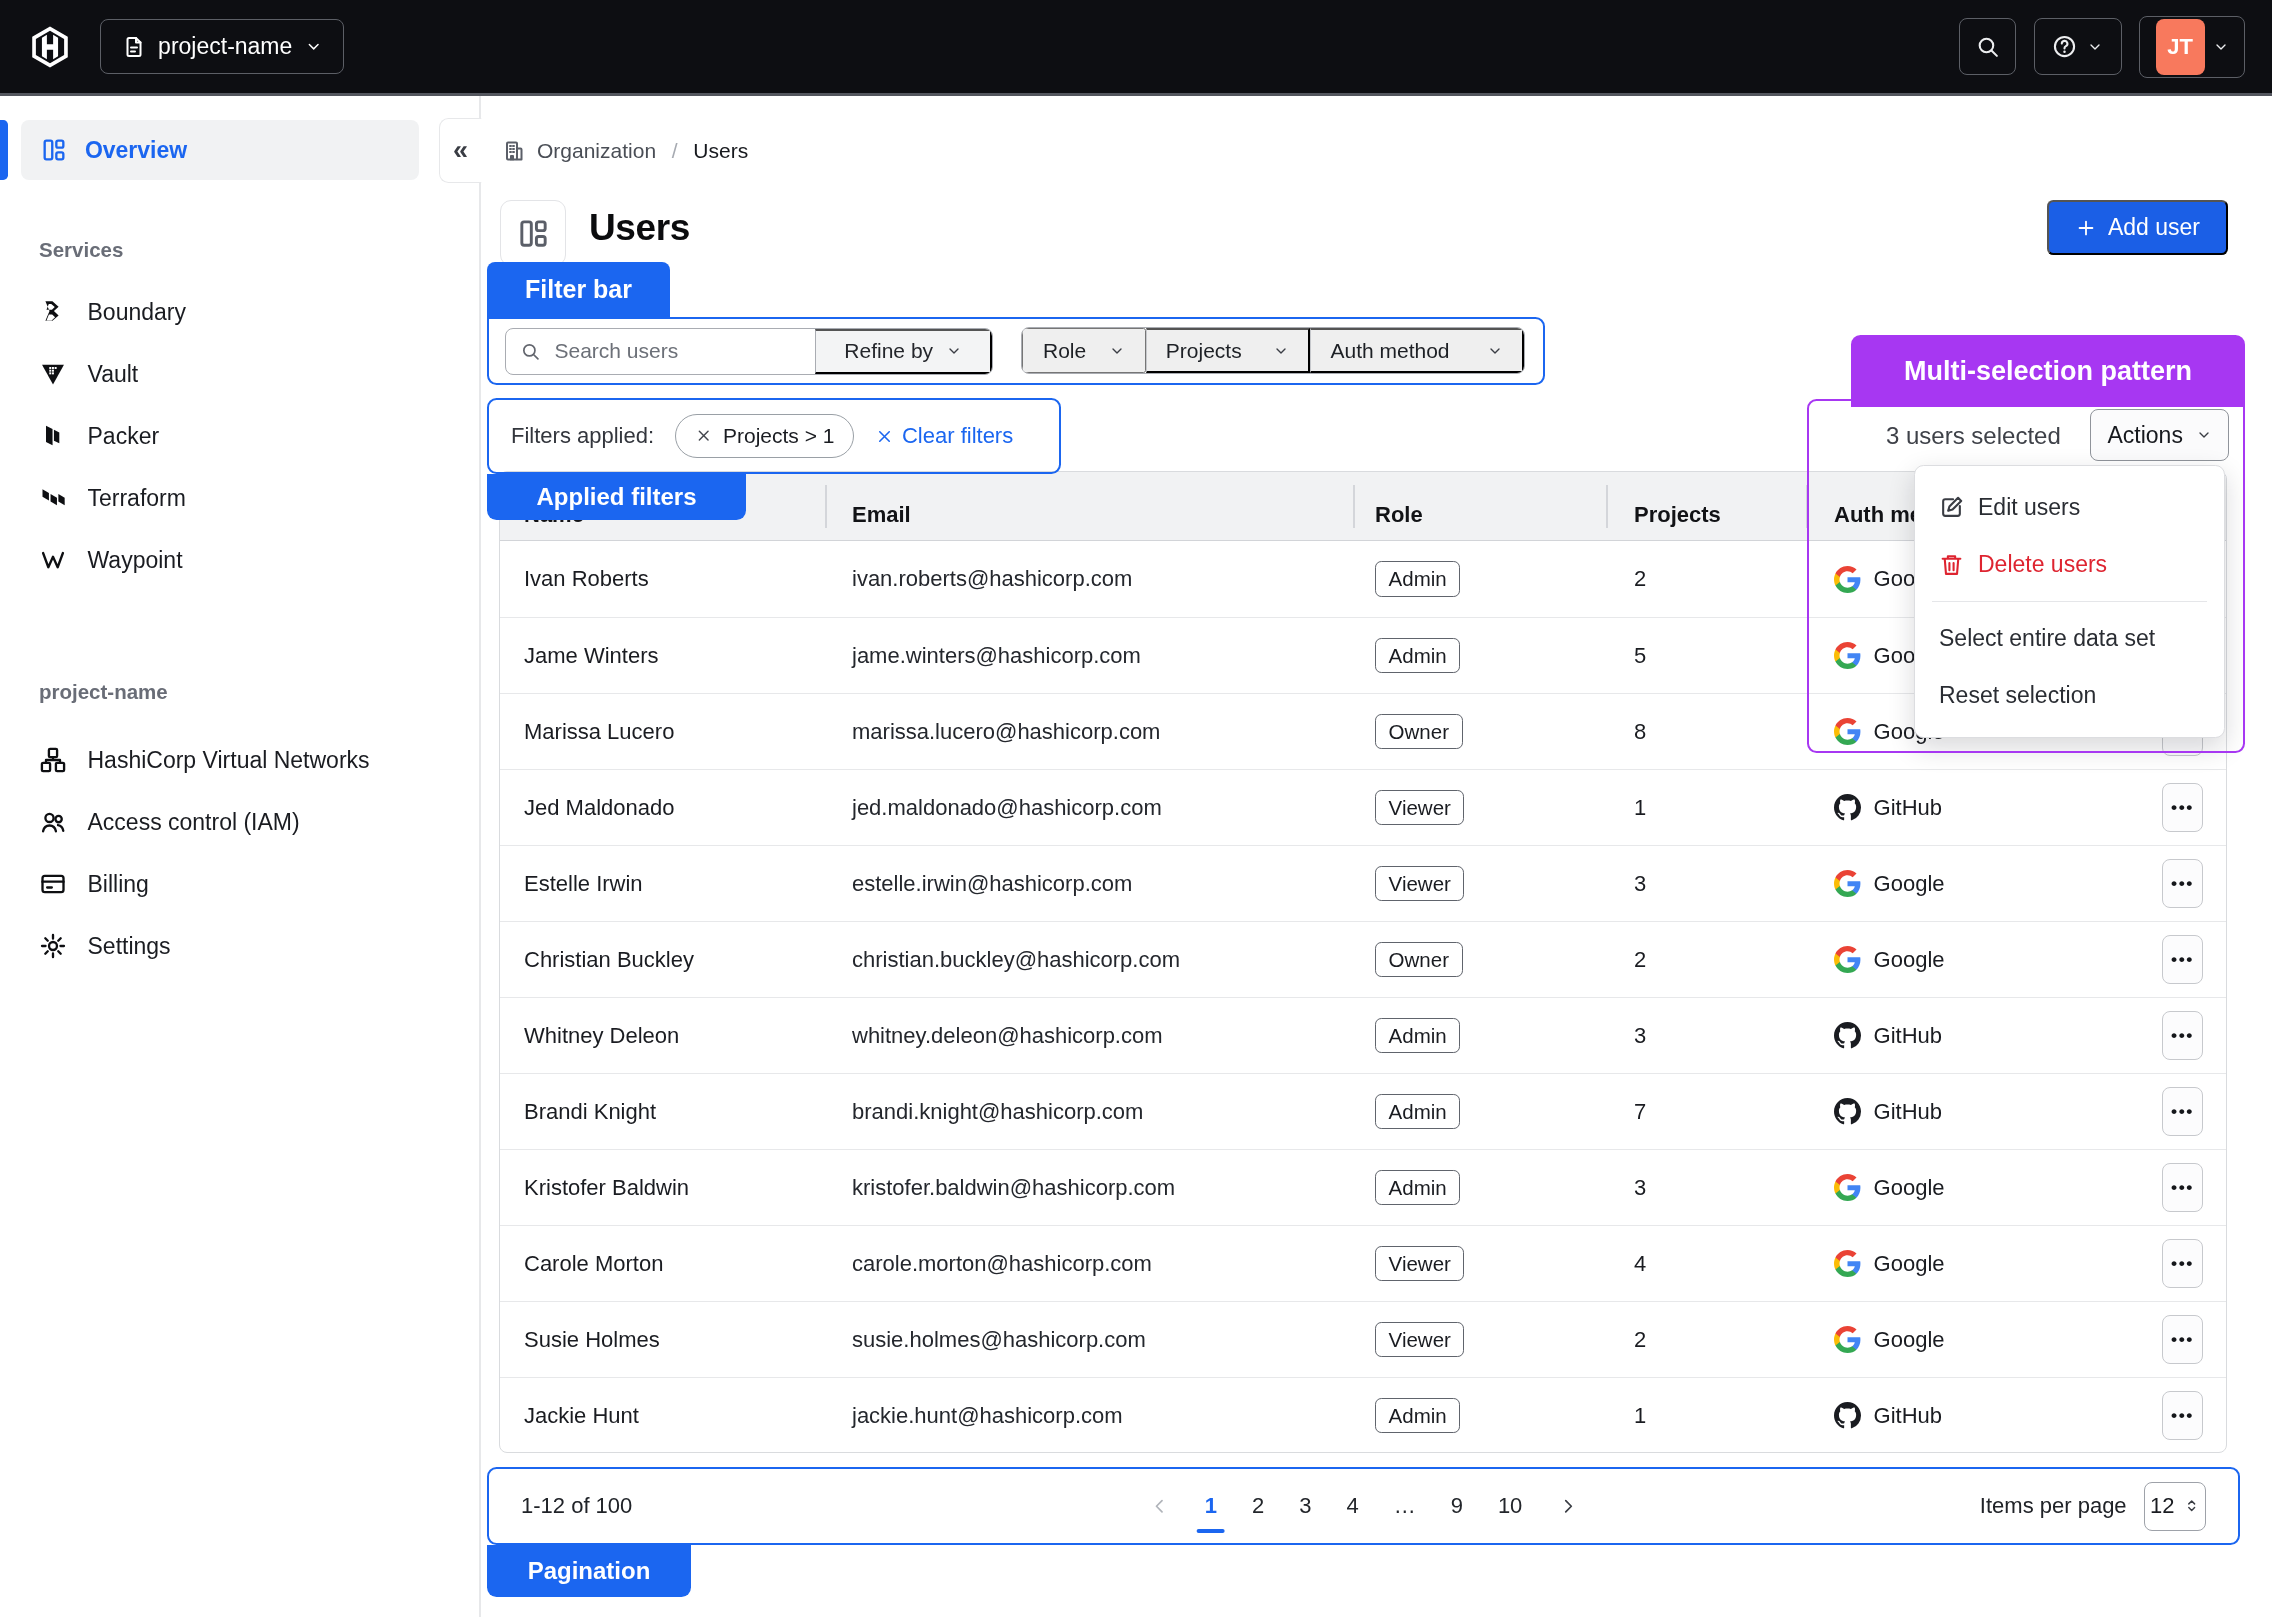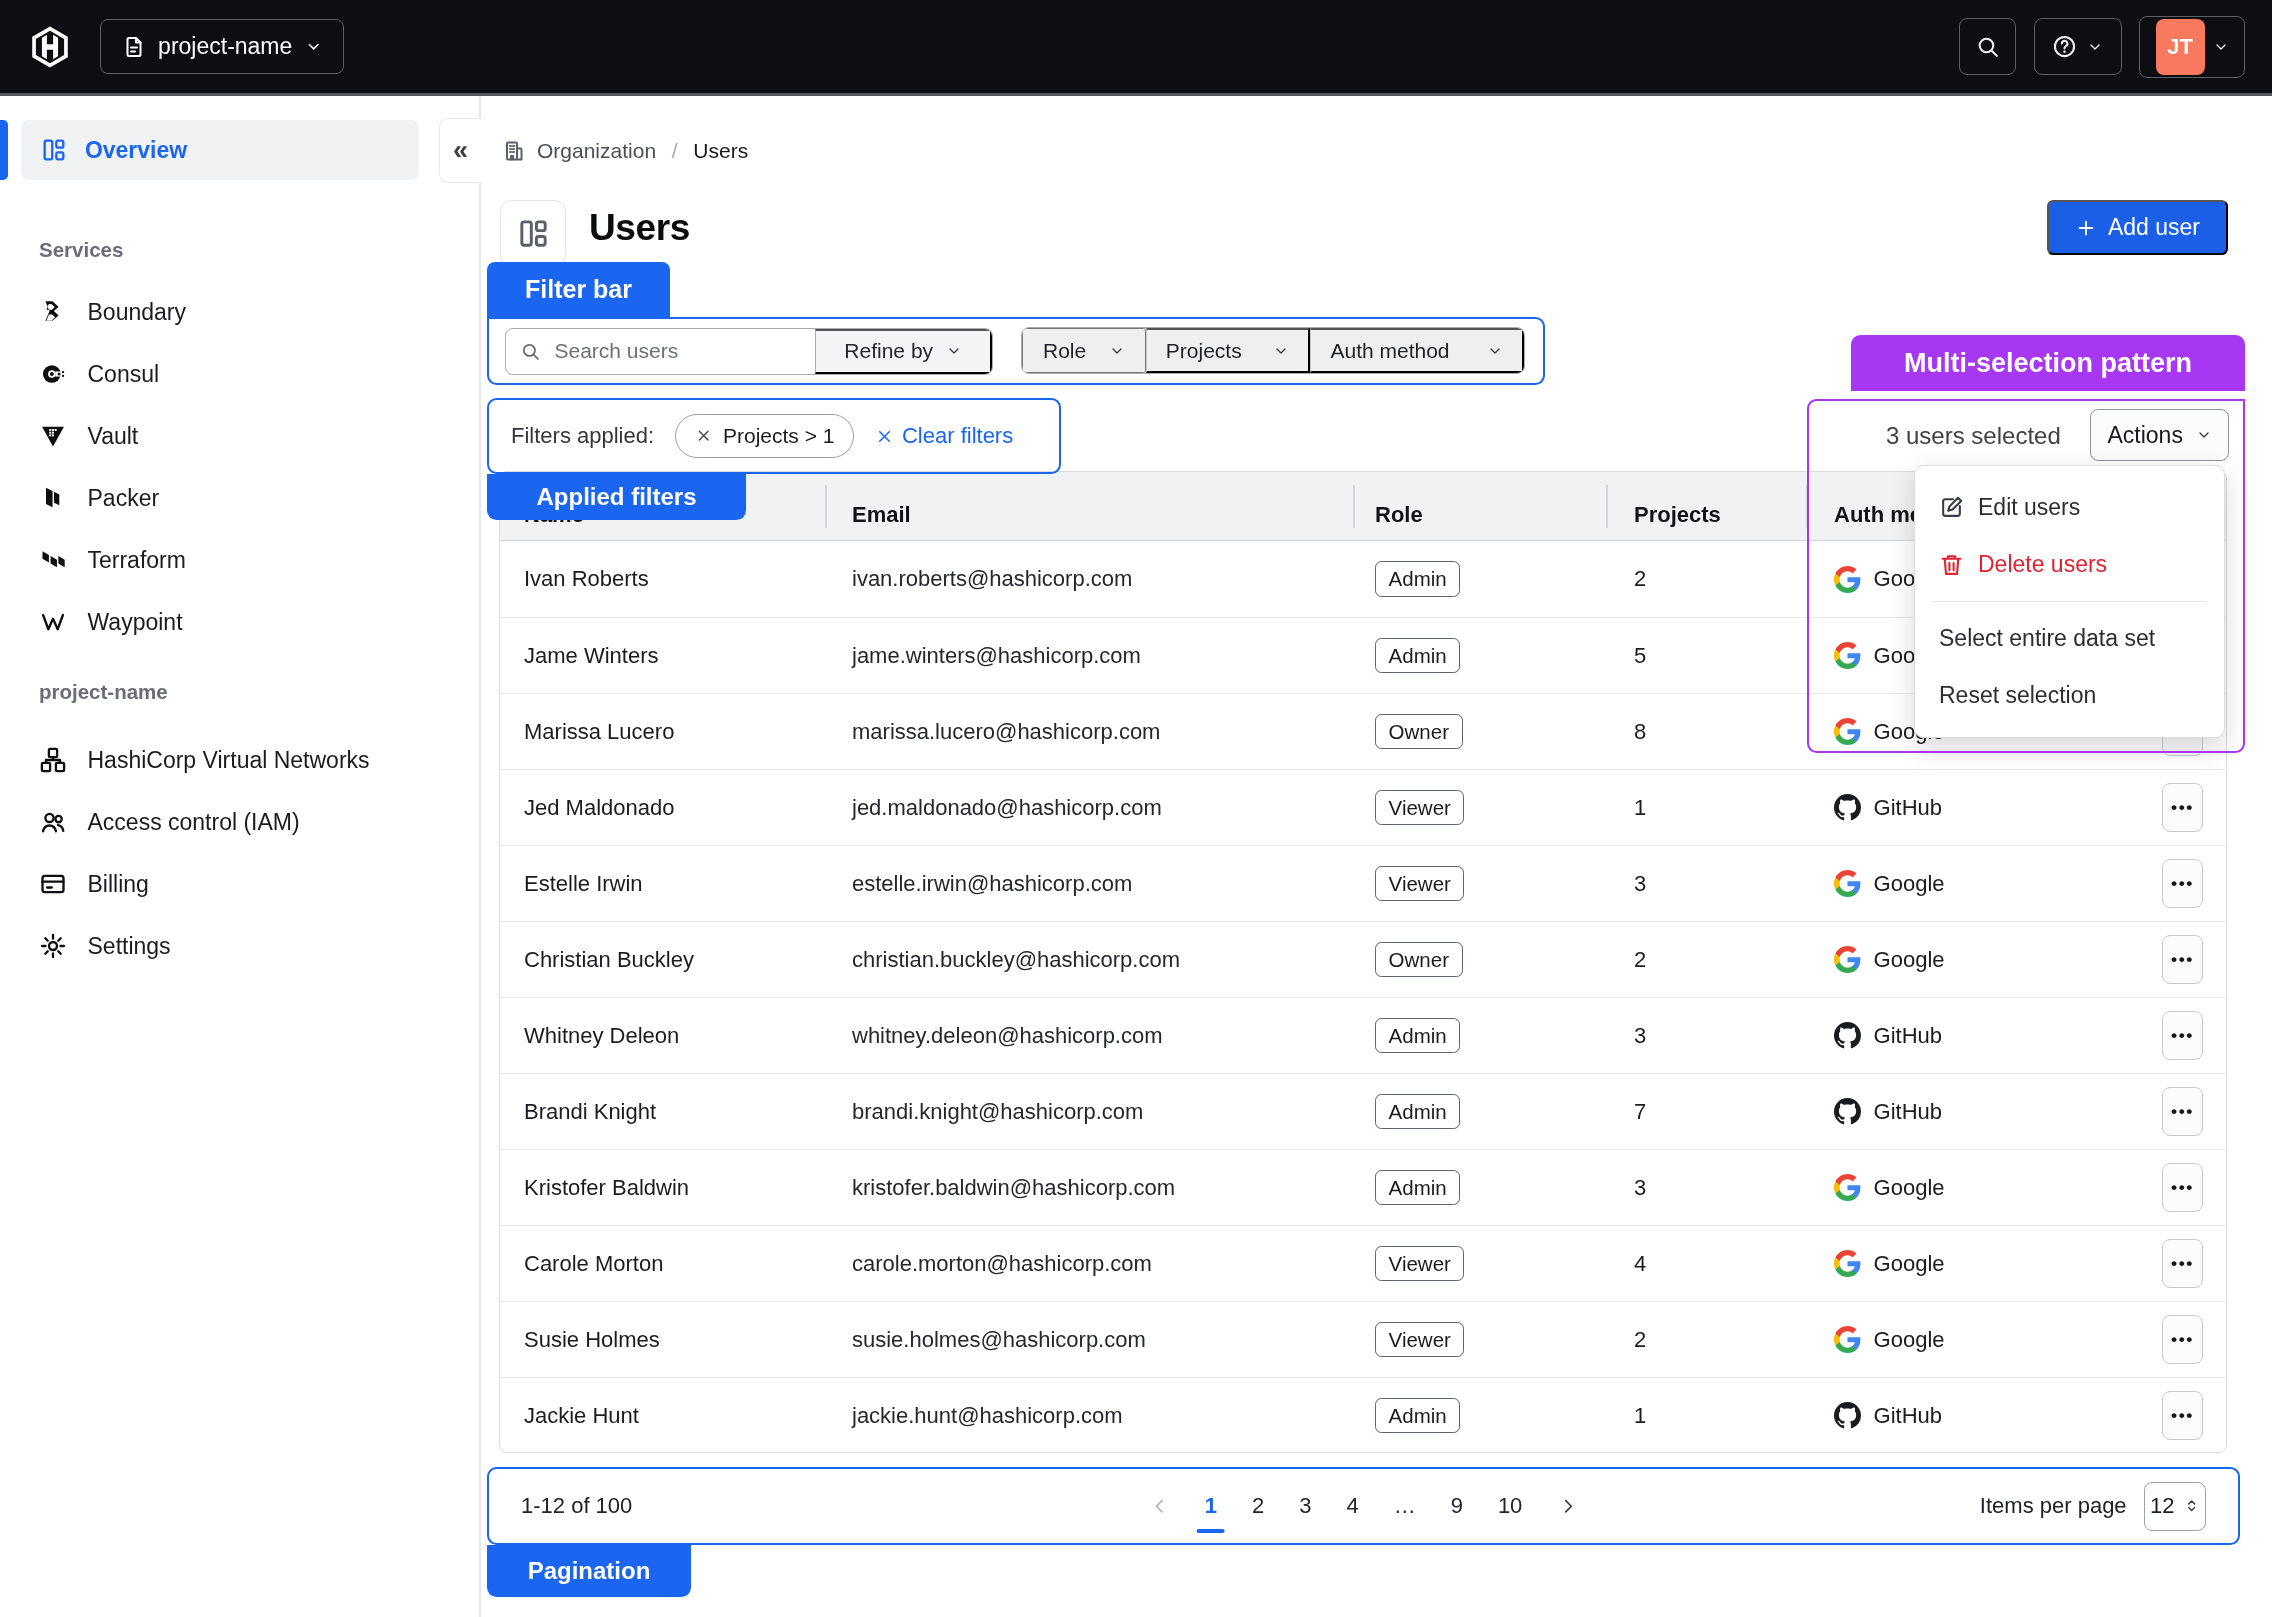--- a/index.html
+++ b/index.html
@@ -125,21 +125,21 @@
   .badge{display:inline-block;border:1.6px solid #60646C;border-radius:6.3px;padding:4.7px 12.6px;
     font-size:20.5px;color:var(--ink);justify-self:start}
   .cell-proj{font-size:22px;color:var(--ink)}
   .cell-auth{display:flex;align-items:center;gap:12.6px;font-size:22px;color:var(--ink)}
   .cell-auth .ic{width:27px;height:27px}
   .row-menu-btn{width:41px;height:49px;border:1.6px solid #C7C9CD;border-radius:8px;background:#FCFCFD;
     display:flex;align-items:center;justify-content:center;font-size:17.4px;letter-spacing:1.6px;
     color:#15171B;font-weight:700}
 
   
-  .lbl-multi{left:1851px;top:335px;width:394px;height:56px;background:var(--purple);
+  .lbl-multi{left:1851px;top:335px;width:394px;height:72px;background:var(--purple);
     border-radius:9.5px 9.5px 0 0;font-size:27px;z-index:80;color:#fff;font-weight:700;
     display:flex;align-items:center;justify-content:center}
   .box-multi{left:1807px;top:399px;width:438px;height:354px;border:2.4px solid var(--purple);
     border-radius:9.5px 0 9.5px 9.5px;z-index:70;pointer-events:none}
   .sel-count{left:1886px;top:410px;height:51px;font-size:24px;color:#3E4148;display:flex;align-items:center}
   .actions-btn{left:2090px;top:409px;width:139px;height:52px;border:1.6px solid #90949B;border-radius:8px;
     background:#FBFBFC;display:flex;align-items:center;justify-content:center;gap:12.6px;z-index:40}
   .actions-btn .lbl{font-size:23px;color:#17191E}
   .menu{left:1914px;top:465px;width:311px;background:#fff;border:1.6px solid #DCDDE0;border-radius:9.5px;
     box-shadow:0 9.5px 27px rgba(18,20,28,.16);z-index:50;padding:12.6px 0}
@@ -240,34 +240,20 @@
   </div>
   <div class="abs side-h" style="top:238px">Services</div>
   <div class="abs side-list" style="top:281px" id="services-list">
       <div class="side-item">
         <span class="ic">
           <svg viewBox="0 0 24 24" fill="currentColor">
             <path d="M5.5 2.8h6l5.3 4.7-4 3.7 4 3.7-5.3 4.7h-6l3.5-8.4Zm2.9 2.4-2 4.9h4.7l2.4-2.3-3-2.6Zm.1 8.9-2.1 5.1h4.4l3-2.7-2.5-2.4Z"></path>
           </svg>
         </span>
         <span class="lbl">Boundary</span>
-      </div>
-      <div class="side-item">
-        <span class="ic">
-          <svg viewBox="0 0 24 24" fill="currentColor">
-            <circle cx="11" cy="12" r="7.6"></circle>
-            <rect x="14" y="9.8" width="9" height="4.4" fill="#fff"></rect>
-            <circle cx="11" cy="12" r="3.2" fill="#fff"></circle>
-            <circle cx="11" cy="12" r="1.7"></circle>
-            <circle cx="17.2" cy="12" r="1.3"></circle>
-            <circle cx="20.6" cy="10.4" r="1"></circle>
-            <circle cx="20.6" cy="13.6" r="1"></circle>
-          </svg>
-        </span>
-        <span class="lbl">Consul</span>
       </div>
       <div class="side-item">
         <span class="ic">
           <svg viewBox="0 0 24 24" fill="currentColor">
             <path d="M2.6 4h18.8L12 21Z"></path>
             <g fill="#fff">
               <rect x="8.8" y="6" width="1.7" height="1.7"></rect>
               <rect x="11.1" y="6" width="1.7" height="1.7"></rect>
               <rect x="13.4" y="6" width="1.7" height="1.7"></rect>
               <rect x="8.8" y="8.3" width="1.7" height="1.7"></rect>

